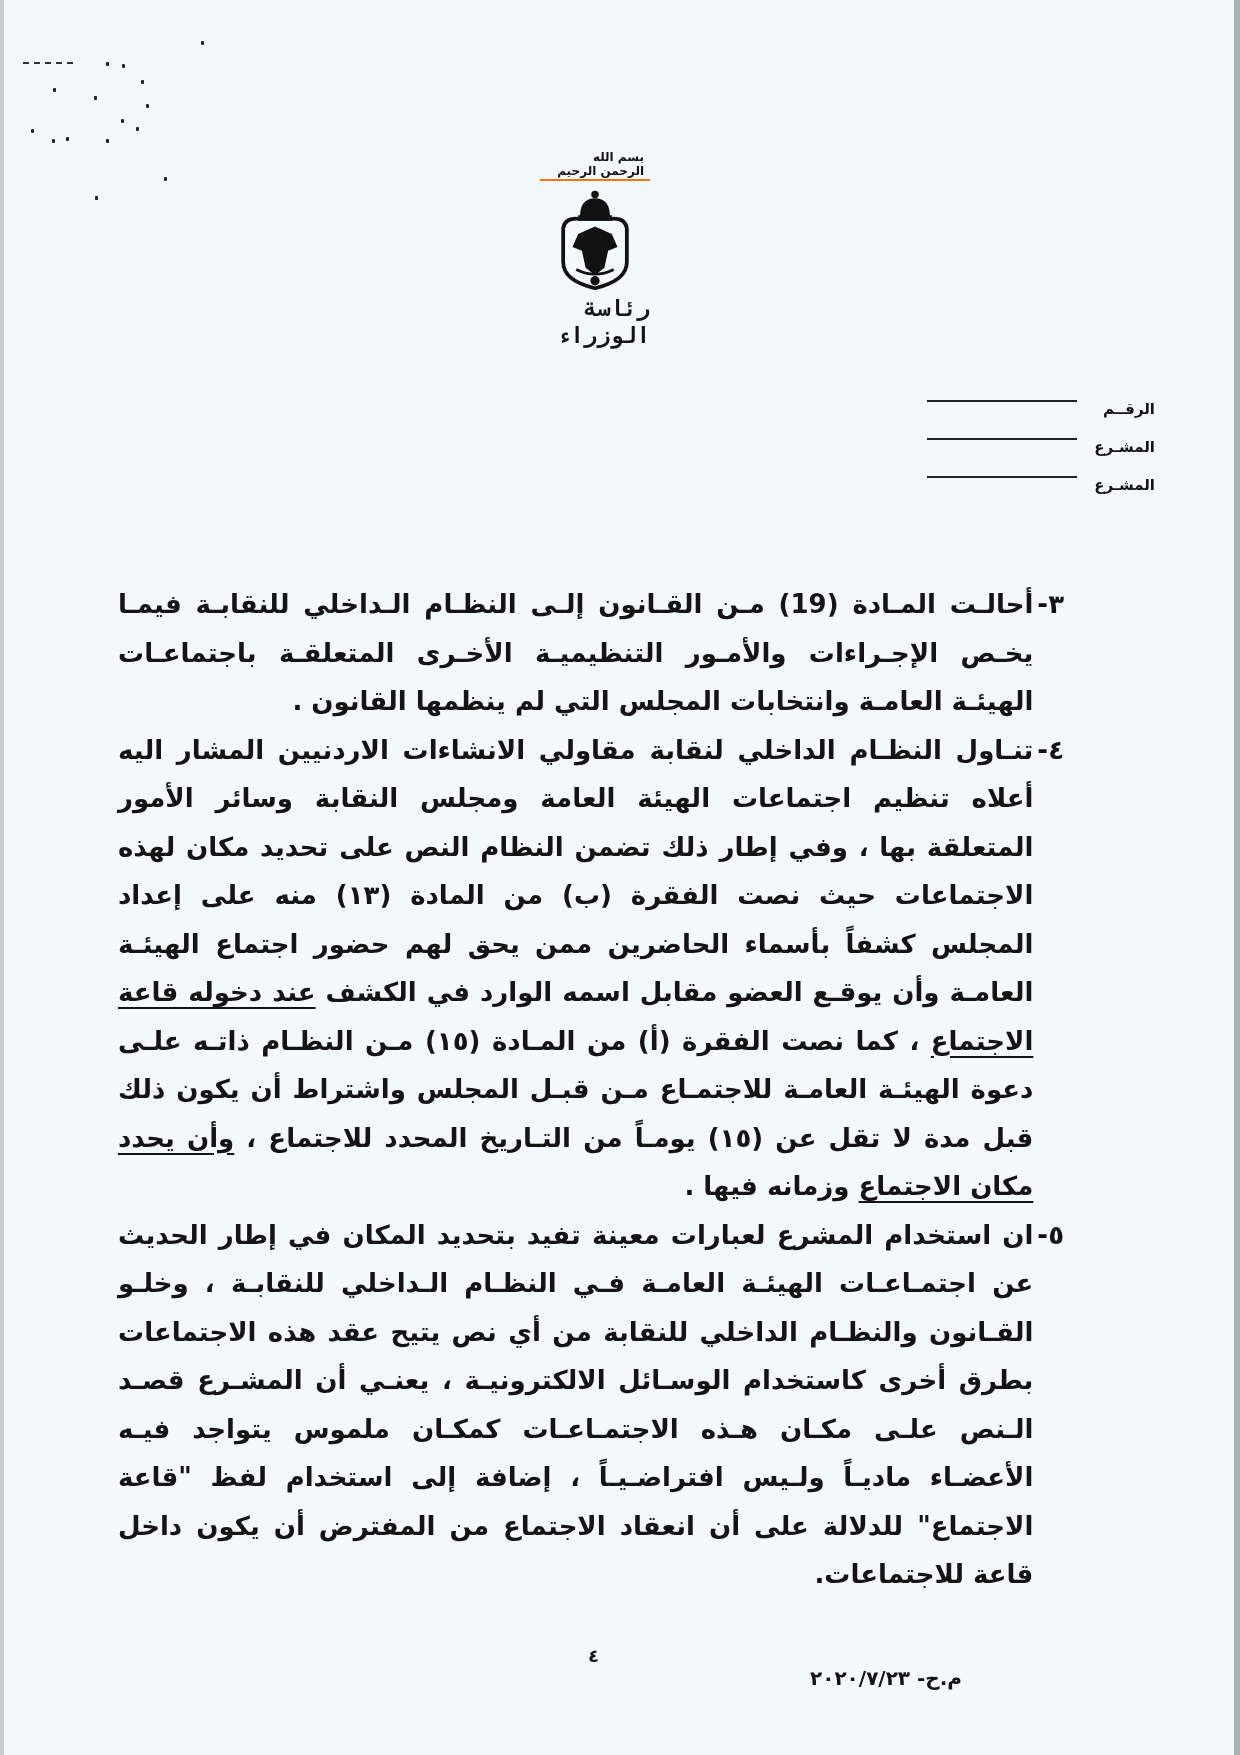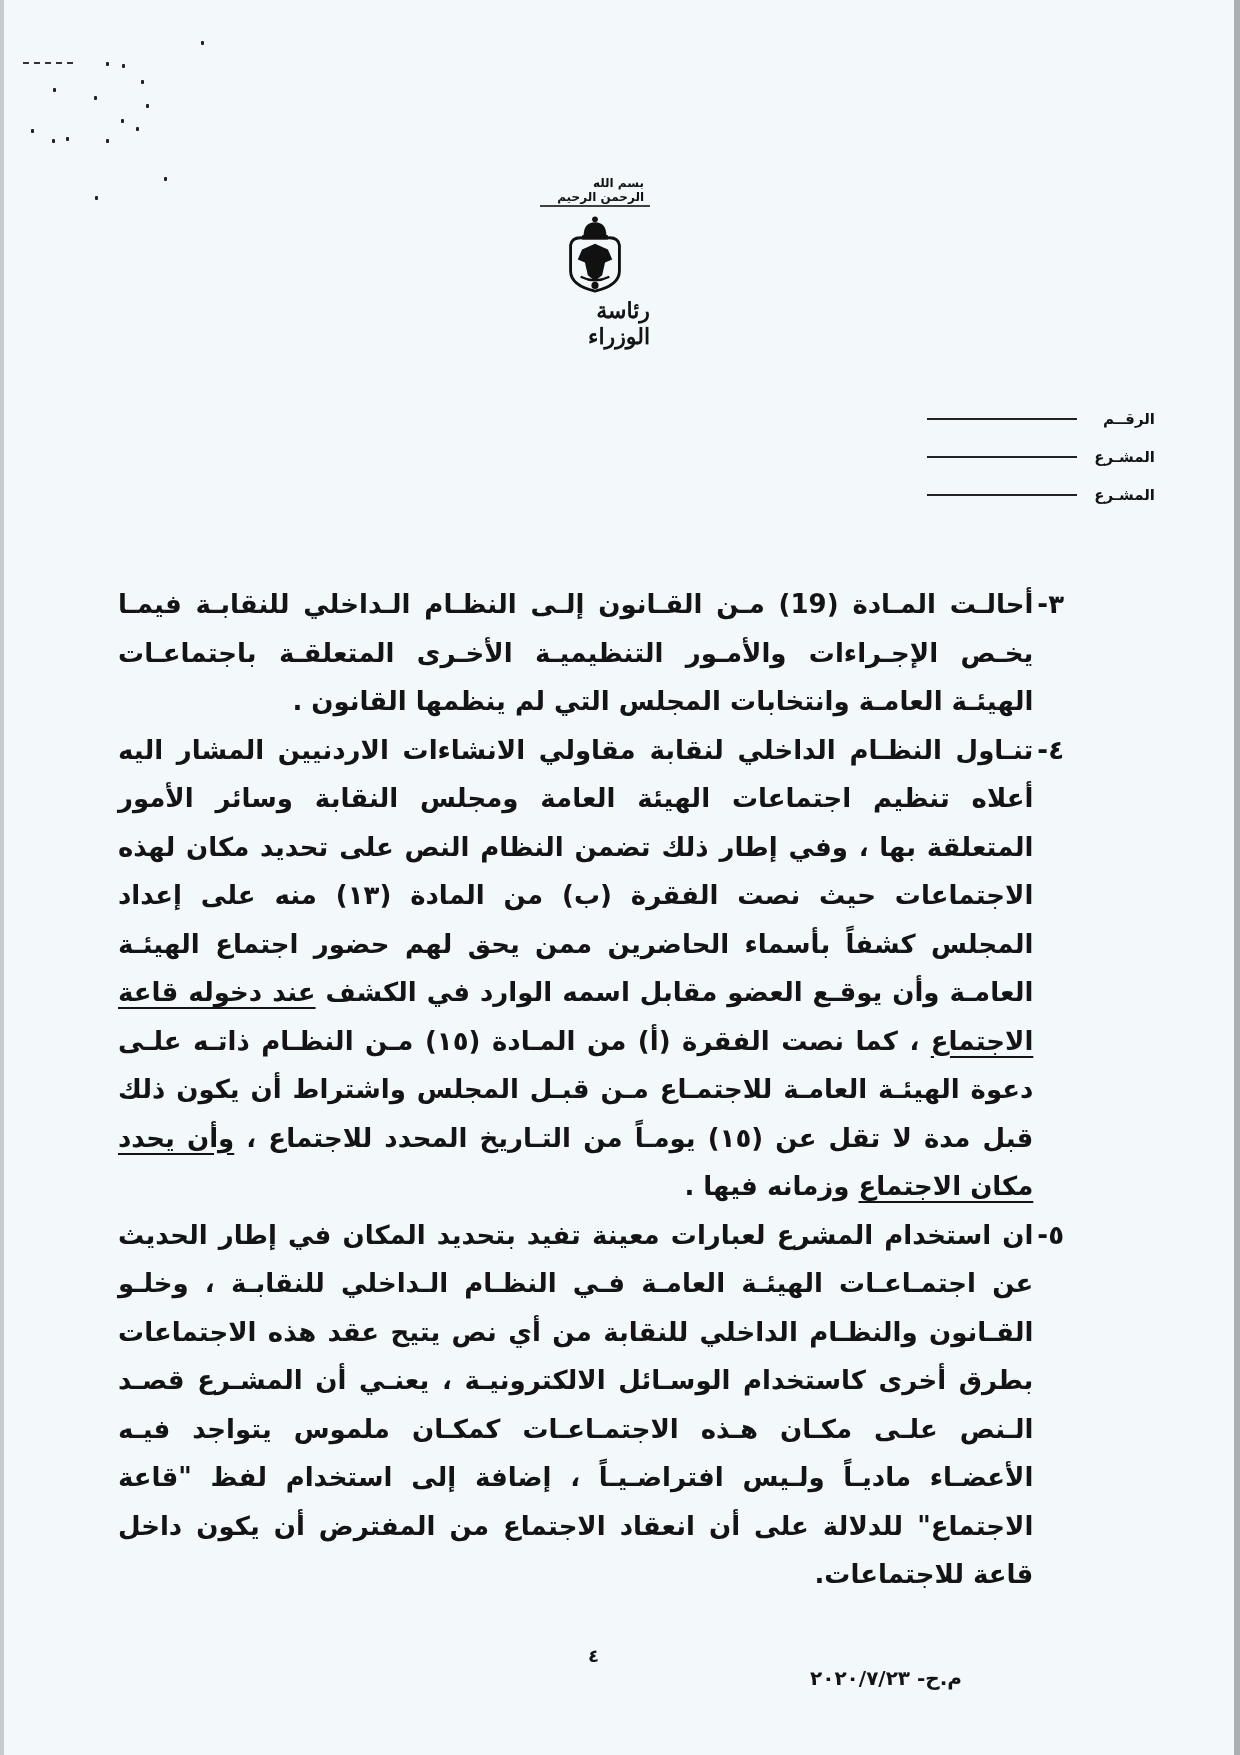--- a/index.html
+++ b/index.html
@@ -12,26 +12,26 @@
   .edge-strip { position: absolute; top: 0; right: 0; width: 6px; height: 1755px; background: #a9b1b3; }
   .left-strip { position: absolute; top: 0; left: 0; width: 4px; height: 1755px; background: #c4ccce; }
 
   .speck { position: absolute; width: 3px; height: 4px; background: #222; border-radius: 1px; }
   .dash-line { position: absolute; left: 23px; top: 62px; width: 50px; border-top: 2px dashed #333; }
 
   .crest {
     position: absolute; left: 540px; top: 150px; width: 110px; height: 200px;
     display: flex; flex-direction: column; align-items: center;
   }
-  .crest-top-script { font-size: 12px; font-weight: bold; letter-spacing: -1px; direction: rtl; border-bottom: 2px solid #404040; padding: 0 6px 1px; margin-top: 26px; }
+  .crest-top-script { font-size: 12px; font-weight: bold; letter-spacing: -1px; direction: rtl; border-bottom: 2px solid #f97316; padding: 0 6px 1px; }
   .crest-svg { margin-top: 8px; }
-  .crest-caption { margin-top: 4px; font-family: Liberation Serif, serif; font-size: 22px; font-weight: bold; direction: rtl; }
+  .crest-caption { margin-top: 4px; font-family: Liberation Mono, monospace; font-size: 22px; font-weight: bold; direction: rtl; }
 
   .ref-block { position: absolute; right: 85px; top: 400px; direction: rtl; }
-  .ref-row { display: flex; align-items: center; height: 38px; }
+  .ref-row { display: flex; align-items: flex-start; height: 38px; }
   .ref-label { width: 70px; font-size: 15px; font-weight: bold; text-align: right; }
   .ref-line { width: 150px; border-bottom: 2px solid #222; margin-right: 8px; height: 0; }
 
   .body-text {
     position: absolute; left: 118px; top: 580px; width: 946px;
     direction: rtl; text-align: justify;
     font-size: 26px; font-weight: bold; line-height: 48.5px;
   }
   .item { display: flex; }
   .item-num { flex: 0 0 auto; padding-left: 4px; }

